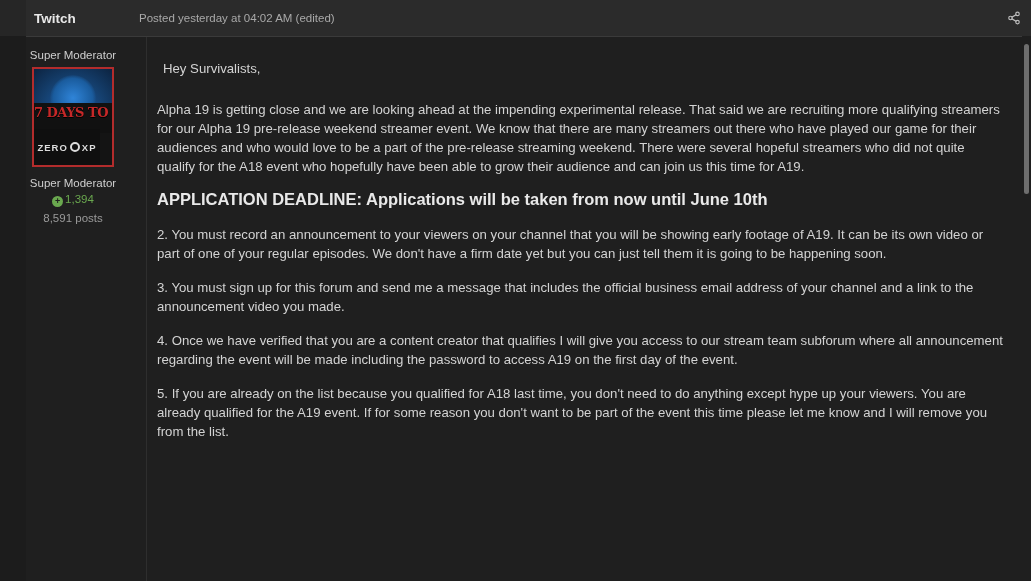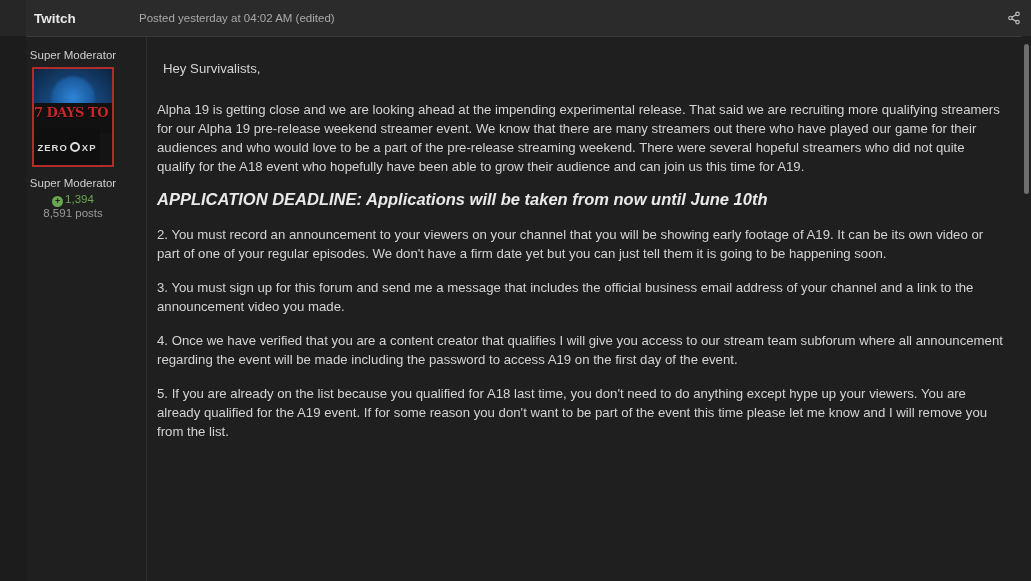--- a/index.html
+++ b/index.html
@@ -177,20 +177,21 @@
     font-size: 9px;
     line-height: 11px;
     text-align: center;
     font-weight: bold;
     margin-right: 2px;
     vertical-align: -1px;
   }
   .posts {
     font-size: 11.5px;
     color: #9a9a9a;
+    margin-top: 5px;
   }
 
   
   .content {
     flex: 1 1 auto;
     padding: 12px 26px 0 10px;
     box-sizing: border-box;
     font-size: 13.2px;
     line-height: 19px;
     color: #d3d3d3;
@@ -204,21 +205,20 @@
     margin-bottom: 22px;
     padding-left: 6px;
   }
   .content p.para { margin-bottom: 12px; }
   .deadline {
     font-size: 16.5px;
     font-weight: bold;
     color: #e9e9e9;
     margin: 0 0 46px 0;
     line-height: 22px;
-    font-style: italic;
   }
   .details-lead { margin-bottom: 26px !important; }
   .rule { margin-bottom: 22px; }
   .rule .emph {
     display: block;
     font-style: italic;
     font-weight: bold;
     color: #dedede;
   }
 

